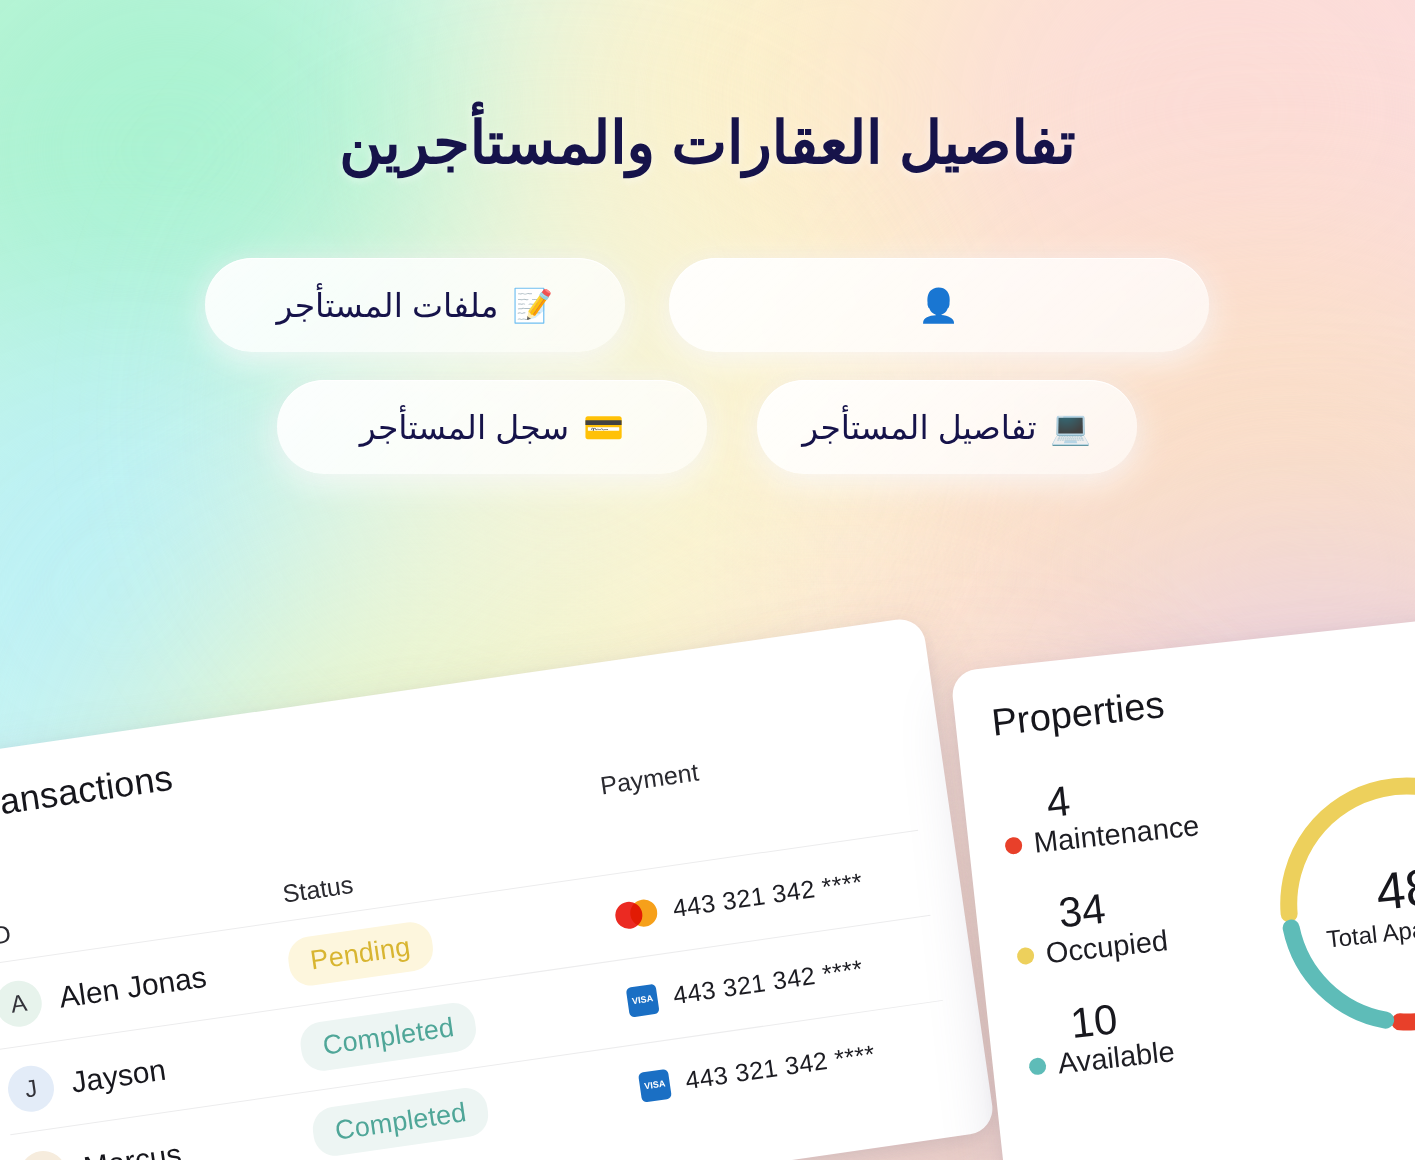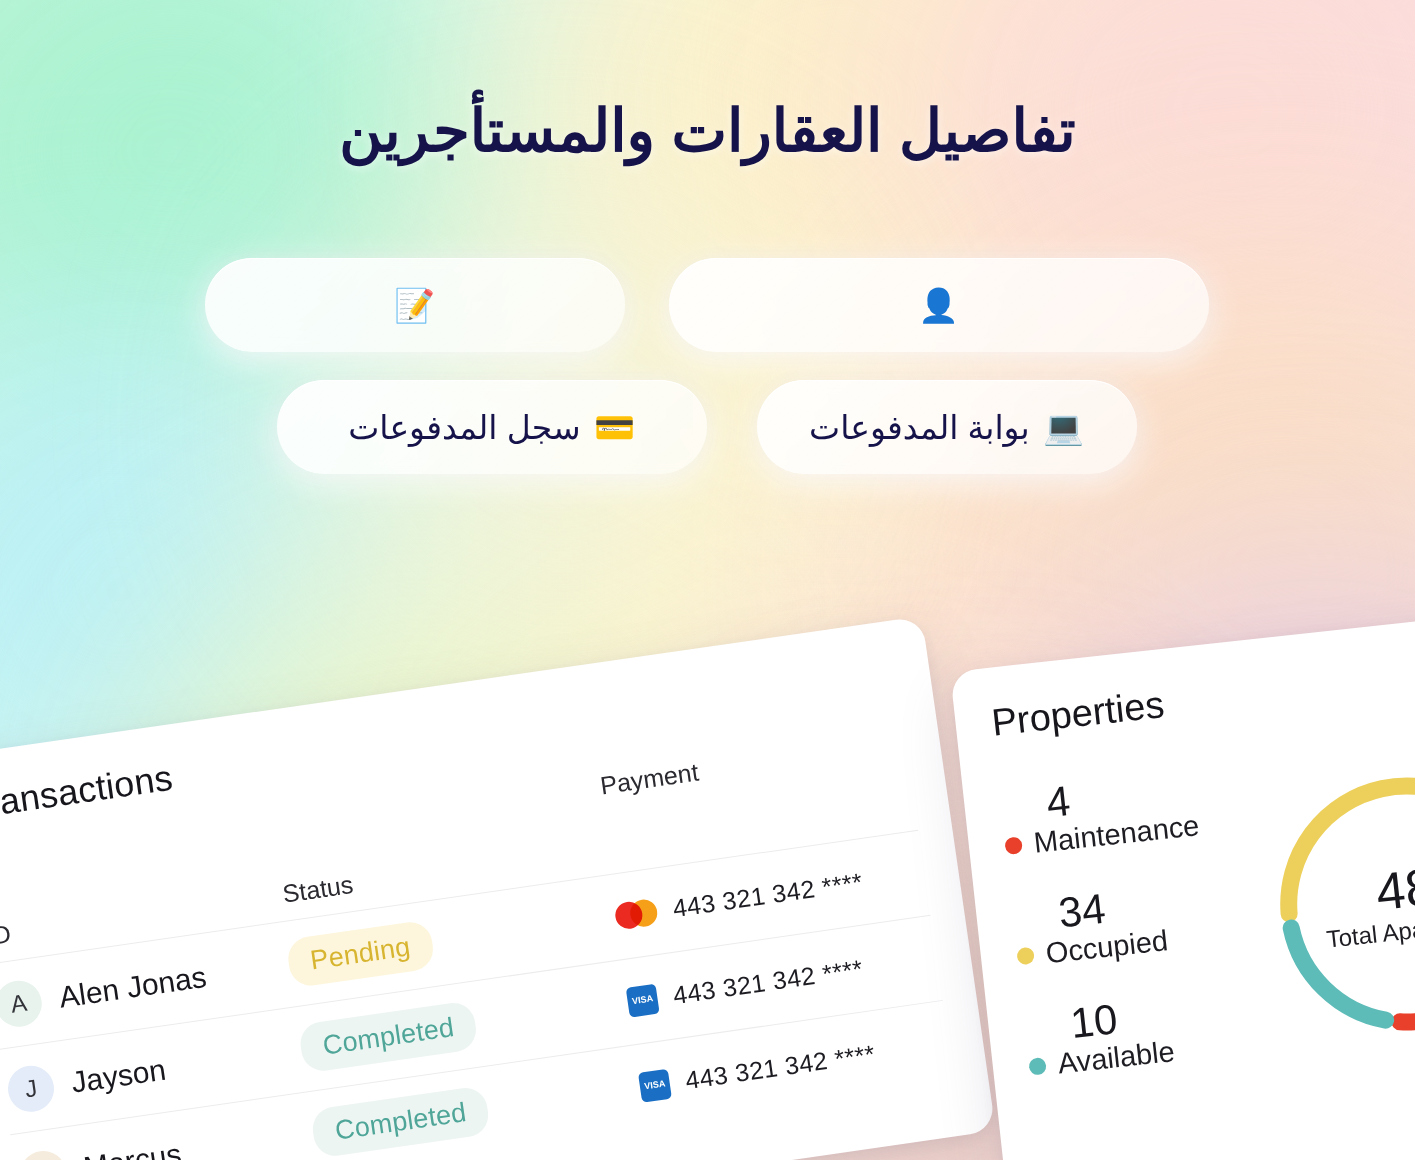--- a/index.html
+++ b/index.html
@@ -25,21 +25,21 @@
   .b4 { width:640px; height:560px; left:520px; top:-180px; background:#fdf0c8; opacity:.9; }
   .b5 { width:700px; height:620px; left:880px; top:-200px; background:#fcdcd8; opacity:.95; }
   .b6 { width:680px; height:640px; left:940px; top:250px; background:#fbe0c2; opacity:.9; }
   .b7 { width:640px; height:600px; left:1000px; top:560px; background:#e9cfe4; opacity:.95; }
   .b8 { width:560px; height:520px; left:560px; top:700px; background:#fde1d0; opacity:.9; }
   .b9 { width:520px; height:480px; left:300px; top:180px; background:#f6f4d8; opacity:.55; }
   .b10{ width:460px; height:420px; left:760px; top:820px; background:#f2d4c4; opacity:.8; }
 
   
   .headline {
-    position:absolute; top:96px; left:0; width:100%;
+    position:absolute; top:108px; left:0; width:100%;
     text-align:center; z-index:5;
     color:#16134a;
     font-size:59px; font-weight:bold;
     letter-spacing:0px;
     direction:rtl;
     text-shadow:0 2px 10px rgba(255,255,255,.55);
   }
 
   
   .pills { position:absolute; z-index:5; top:258px; left:0; width:100%; height:230px; }
@@ -172,30 +172,31 @@
 <div class="headline">تفاصيل العقارات والمستأجرين</div>
 
 <div class="pills">
 
   <div class="pill pill-a">
     <span class="emoji">👤</span>
   </div>
 
   <div class="pill pill-b">
     <span class="emoji">📝</span>
+    <span>ملفات المستأجر</span>
   </div>
 
   <div class="pill pill-c">
     <span class="emoji">💻</span>
-    <span>بوابة المدفوعات</span>
+    <span>تفاصيل المستأجر</span>
   </div>
 
   <div class="pill pill-d">
     <span class="emoji">💳</span>
-    <span>سجل المدفوعات</span>
+    <span>سجل المستأجر</span>
   </div>
 </div>
 
 <div class="cards">
 
   <div class="card tx-card">
     <div class="tx-title">Transactions</div>
 
     <div class="tx-head">
       <div class="h-id">ID</div>

